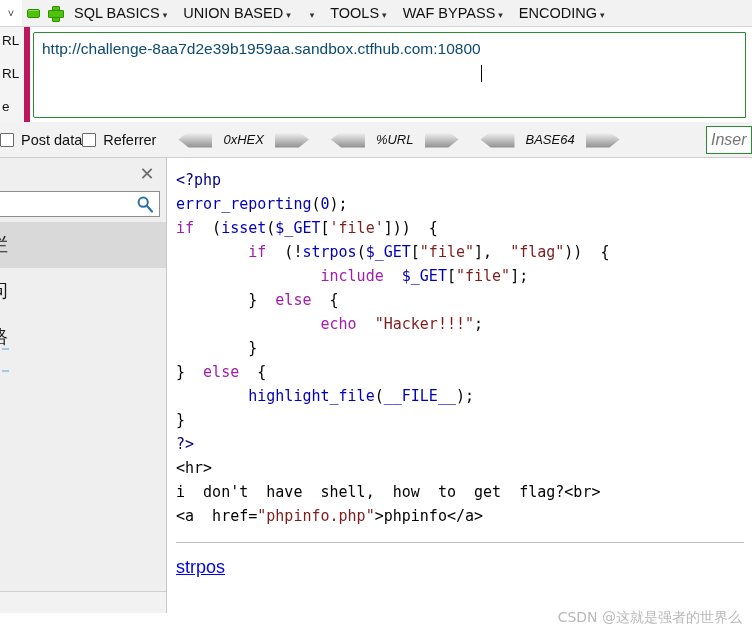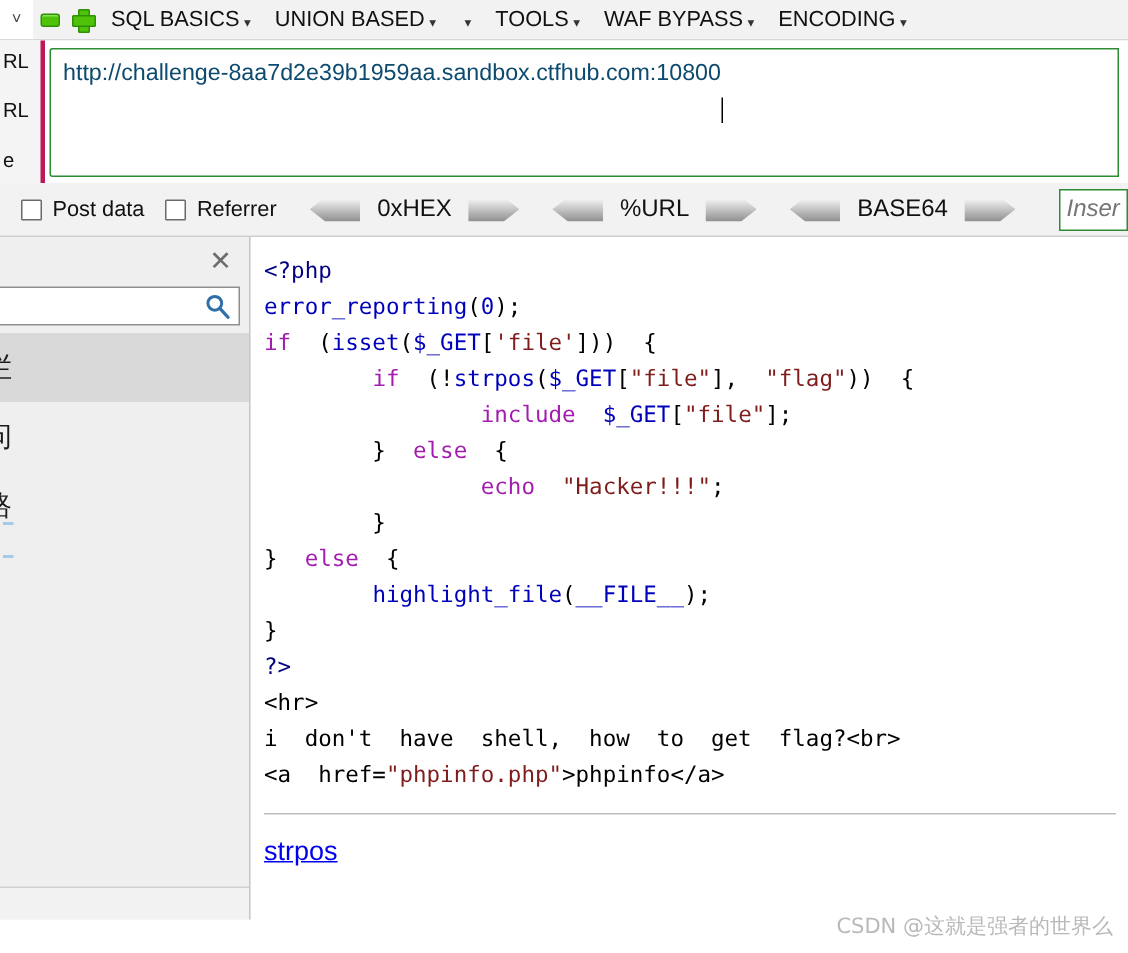--- a/index.html
+++ b/index.html
@@ -36,21 +36,21 @@
   .menu-item {
     font-size:14.5px; color:#111; padding:0 8px; height:27px;
     display:flex; align-items:center; cursor:default;
   }
   .menu-item .caret { margin-left:3px; font-size:9px; position:relative; top:2px; color:#333;}
 
   
   .urlrow { position:absolute; left:0; top:27px; width:752px; height:95px; background:#fff; }
   .url-side {
     position:absolute; left:0; top:0; width:30px; height:95px;
-    background:#f4f4f4; border-right:3px solid #be185d;
+    background:#f4f4f4; border-right:6px solid #be185d;
     font-size:13.5px; color:#111;
   }
   .url-side div { padding-left:2px; }
   .url-side .l1 { margin-top:6px; }
   .url-side .l2 { margin-top:18px; }
   .url-side .l3 { margin-top:18px; }
   .url-input {
     position:absolute; left:33px; top:5px; width:713px; height:86px;
     border:1px solid #2c8c33; background:#fff;
     font-family:"Liberation Sans", sans-serif; font-size:15.5px; color:#0c4a6e;
@@ -60,33 +60,33 @@
   .caret-bar {
     position:absolute; top:35px; width:1px; height:17px; background:#000;
   }
 
   
   .optrow {
     position:absolute; left:0; top:122px; width:752px; height:36px;
     background:#f2f2f2; border-bottom:1px solid #cfcfcf;
     display:flex; align-items:center; white-space:nowrap; overflow:hidden;
   }
-  .chk-wrap { display:flex; align-items:center; margin-left:14px; }
+  .chk-wrap { display:flex; align-items:center; }
   .chk-box {
     width:14px; height:14px; border:1px solid #6a6a6a; background:#fff; border-radius:1px;
   }
   .chk-label { font-size:14.5px; color:#111; margin-left:7px; }
   .enc-group { display:flex; align-items:center; margin-left:22px; }
   .arrow-l, .arrow-r {
     width:34px; height:16px;
     background:linear-gradient(#f6f6f6,#8d8d8d);
   }
   .arrow-l { clip-path: polygon(0% 50%, 30% 0%, 100% 0%, 100% 100%, 30% 100%); }
   .arrow-r { clip-path: polygon(0% 0%, 70% 0%, 100% 50%, 70% 100%, 0% 100%); }
-  .enc-label { font-size:16px; color:#111; margin:0 11px; }
+  .enc-label { font-size:13px; color:#111; margin:0 11px;font-style:italic; }
   .insert-field {
     position:absolute; right:0; top:4px; width:46px; height:28px;
     border:1px solid #2c8c33; background:#fff;
     font-size:16px; font-style:italic; color:#8a8a8a;
     padding:3px 4px; outline:none; overflow:hidden; white-space:nowrap;
   }
 
   
   .sidepanel {
     position:absolute; left:0; top:158px; width:167px; height:455px;

